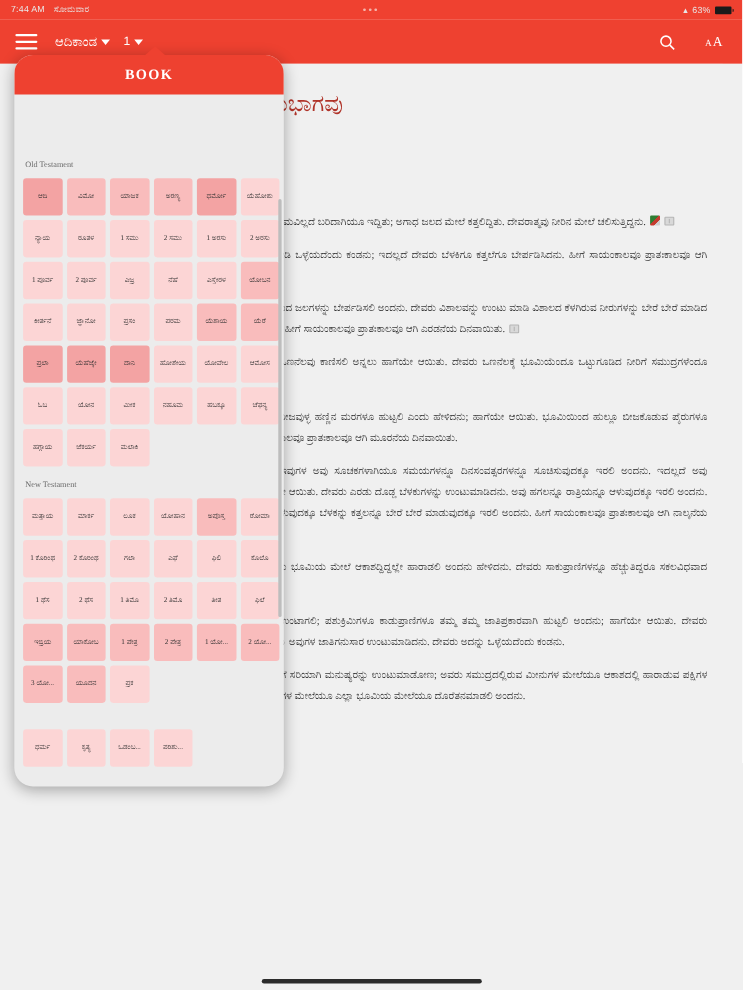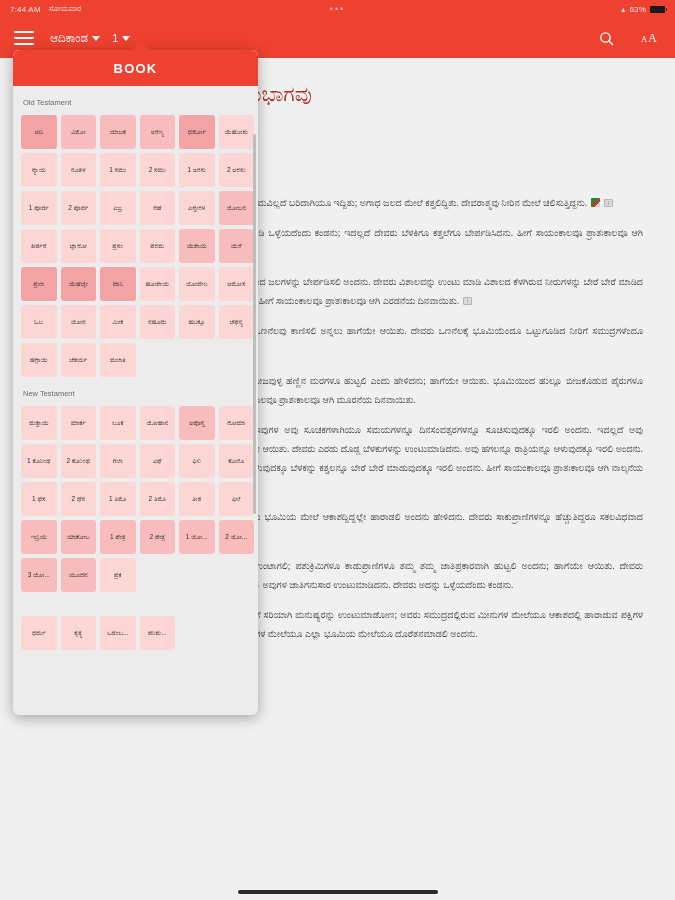--- a/index.html
+++ b/index.html
@@ -12,21 +12,21 @@
   #app { position: relative; width: 675px; height: 900px; overflow: hidden; background:#fff; }
 
   
   .statusbar {
     position: absolute; top: 0; left: 0; width: 675px; height: 18px;
     background: #ef4130;
     display: flex; align-items: center;
     padding: 0 10px;
     color: #e8e8e8; font-size: 8px; letter-spacing: .2px;
   }
-  .sb-left { display:flex; align-items:center; gap:8px; }
+  .sb-left { display:flex; align-items:flex-start; gap:8px; }
   .sb-center { position:absolute; left:50%; transform:translateX(-50%); letter-spacing:2px; font-size:9px; color:#f5b3aa;}
   .sb-right { margin-left:auto; display:flex; align-items:center; gap:4px; }
   .wifi-ico { font-size: 8px; }
   .batt {
     width: 15px; height: 7px; background: #1a1a1a; border-radius: 1px;
     display:inline-block; position: relative;
   }
   .batt:after{content:"";position:absolute;right:-2px;top:2px;width:1.5px;height:3px;background:#1a1a1a;border-radius:0 1px 1px 0;}
 
   
@@ -100,37 +100,37 @@
   .bico:before{content:"";position:absolute;left:50%;top:1px;bottom:1px;width:1px;background:#b5b5b5;}
   .footsrc { color:#999; font-size:5px; margin-top:6px; }
   .homebar {
     position:absolute; bottom:6px; left:50%; transform:translateX(-50%);
     width:200px; height:4px; background:#2b2b2b; border-radius:3px;
   }
 
   
   .popup {
     position:absolute; top: 50px; left: 13px; width: 245px; height: 665px;
-    background:#ececec; border-radius: 6px;
+    background:#ececec; border-radius: 17px;
     box-shadow: 0 3px 14px rgba(0,0,0,.32);
-    overflow:hidden; z-index: 50;
+    overflow:hidden; z-index: 50; font-family: Liberation Serif, serif;
   }
   .popup-arrow {
     position:absolute; top: 42px; left: 131px; width:0;height:0;
     border-left:10px solid transparent;border-right:10px solid transparent;
     border-bottom:9px solid #ee4130; z-index: 51;
   }
   .popup-head {
     height: 36px; background:#ee4130; color:#fff;
     display:flex; align-items:center; justify-content:center;
     font-size: 13px; font-weight:bold; letter-spacing: 1.2px;
     border-radius: 6px 6px 0 0;
   }
   .popup-body {
-    height: 629px; overflow:hidden; padding: 8px 4px 0 8px; position:relative;
+    height: 629px; overflow:hidden; padding: 8px 4px 0 8px; position:relative;margin-top:47px;
   }
   .testlabel { font-size: 7.5px; color:#6b6b6b; margin: 4px 0 8px 2px; }
   .grid {
     display:grid; grid-template-columns: repeat(6, 1fr);
     gap: 4px 4px;
   }
   .tile {
     height: 34px; border-radius: 3px;
     display:flex; align-items:center; justify-content:center;
     font-size: 6.5px; color:#2f2f2f; cursor:pointer;

